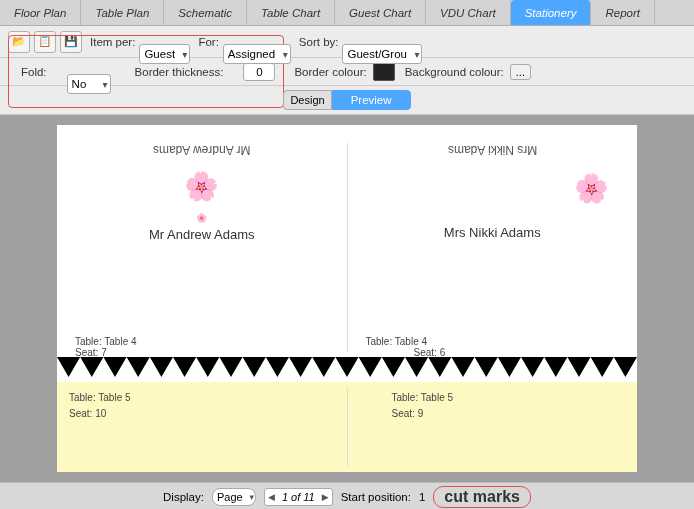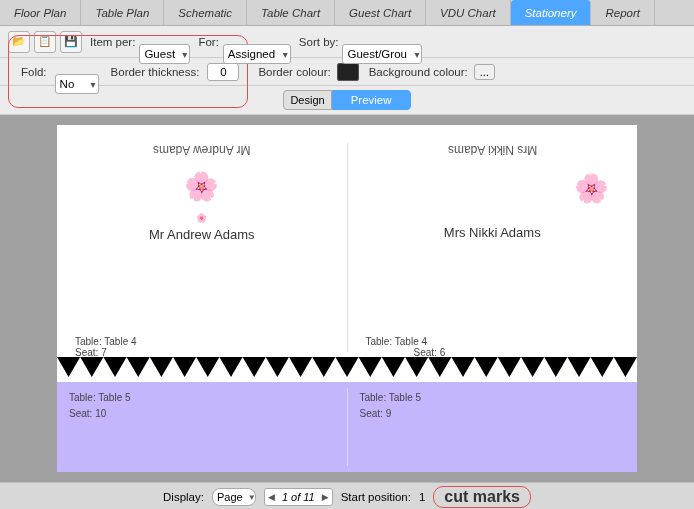--- a/index.html
+++ b/index.html
@@ -13,21 +13,21 @@
     
     .toolbar1 { display: flex; align-items: center; padding: 4px 8px; background: #ececec; border-bottom: 1px solid #ccc; height: 32px; gap: 4px; }
     .toolbar-icon { width: 22px; height: 22px; border: 1px solid #b0b0b0; border-radius: 3px; background: #f5f5f5; display: flex; align-items: center; justify-content: center; cursor: pointer; font-size: 11px; }
     .label-text { font-size: 11.5px; color: #333; margin-left: 4px; }
     .select-box { border: 1px solid #aaa; border-radius: 3px; background: #fff; padding: 1px 14px 1px 4px; font-size: 11.5px; height: 20px; appearance: none; -webkit-appearance: none; position: relative; cursor: pointer; }
     .select-wrapper { position: relative; display: inline-flex; align-items: center; margin-top: 25px; }
     .select-wrapper::after { content: '▾'; font-size: 10px; position: absolute; right: 3px; pointer-events: none; color: #555; }
 
     
     .toolbar2 { display: flex; align-items: center; padding: 3px 8px; background: #ececec; border-bottom: 1px solid #ccc; height: 28px; gap: 6px; }
-    .outlined-group { display: flex; align-items: center; border: 1.5px solid #e05050; border-radius: 10px; padding: 13px 8px; gap: 8px; }
+    .outlined-group { display: flex; align-items: center; border: 1.5px solid #e05050; border-radius: 4px; padding: 13px 8px; gap: 20px; }
     .number-input { width: 32px; border: 1px solid #aaa; border-radius: 3px; background: #fff; padding: 1px 3px; font-size: 11.5px; height: 18px; text-align: center; }
     .color-box { width: 22px; height: 18px; border: 1px solid #555; background: #222; border-radius: 2px; cursor: pointer; }
     .ellipsis-btn { border: 1px solid #aaa; border-radius: 3px; background: #f0f0f0; padding: 1px 5px; font-size: 11px; cursor: pointer; }
 
     
     .btn-row { display: flex; justify-content: center; align-items: center; padding: 4px; background: #ececec; border-bottom: 1px solid #ccc; gap: 0; }
     .btn-design { padding: 3px 6px; border: 1px solid #aaa; border-radius: 4px 0 0 4px; background: #e0e0e0; font-size: 11px; cursor: pointer; }
     .btn-preview { padding: 3px 18px; border: 1px solid #4da6ff; border-radius: 0 4px 4px 0; background: #4da6ff; color: white; font-size: 11.5px; cursor: pointer; }
 
     
@@ -38,21 +38,21 @@
     .name-upside-down { font-size: 12px; color: #555; transform: rotate(180deg); margin-bottom: 4px; text-align: center; }
     .flower-img { width: 50px; height: 50px; display: flex; align-items: center; justify-content: center; font-size: 28px; }
     .name-right-side { font-size: 13px; color: #333; margin-top: 4px; text-align: center; }
 
     
     .tear-line { width: 100%; height: 20px; background: black; position: absolute; bottom: 95px; left: 0; clip-path: polygon(
       0% 0%, 2% 100%, 4% 0%, 6% 100%, 8% 0%, 10% 100%, 12% 0%, 14% 100%, 16% 0%, 18% 100%, 20% 0%, 22% 100%, 24% 0%, 26% 100%, 28% 0%, 30% 100%, 32% 0%, 34% 100%, 36% 0%, 38% 100%, 40% 0%, 42% 100%, 44% 0%, 46% 100%, 48% 0%, 50% 100%, 52% 0%, 54% 100%, 56% 0%, 58% 100%, 60% 0%, 62% 100%, 64% 0%, 66% 100%, 68% 0%, 70% 100%, 72% 0%, 74% 100%, 76% 0%, 78% 100%, 80% 0%, 82% 100%, 84% 0%, 86% 100%, 88% 0%, 90% 100%, 92% 0%, 94% 100%, 96% 0%, 98% 100%, 100% 0%
     ); }
 
     
-    .bottom-section { position: absolute; bottom: 0; left: 0; right: 0; height: 90px; display: flex; background: #c4b5fd; }
+    .bottom-section { position: absolute; bottom: 0; left: 0; right: 0; height: 90px; display: flex; background: #fef9c3; gap: 32px; }
     .bottom-half { flex: 1; padding: 8px 12px; font-size: 10px; color: #444; line-height: 1.6; }
 
     
     .footer-bar { display: flex; align-items: center; justify-content: center; padding: 4px 12px; background: #d8d8d8; border-top: 1px solid #bbb; height: 28px; gap: 8px; }
     .footer-label { font-size: 11.5px; }
     .footer-select-wrapper { position: relative; display: inline-flex; align-items: center; }
     .footer-select-wrapper::after { content: '▾'; font-size: 9px; position: absolute; right: 2px; pointer-events: none; color: #555; }
     .footer-select { border: 1px solid #aaa; border-radius: 8px; background: #fff; padding: 1px 12px 1px 4px; font-size: 11px; height: 18px; appearance: none; -webkit-appearance: none; }
     .page-nav { display: flex; align-items: center; border: 1px solid #aaa; border-radius: 3px; background: #fff; height: 18px; }
     .page-nav-inner { padding: 0 4px; font-size: 11px; font-style: italic; }

